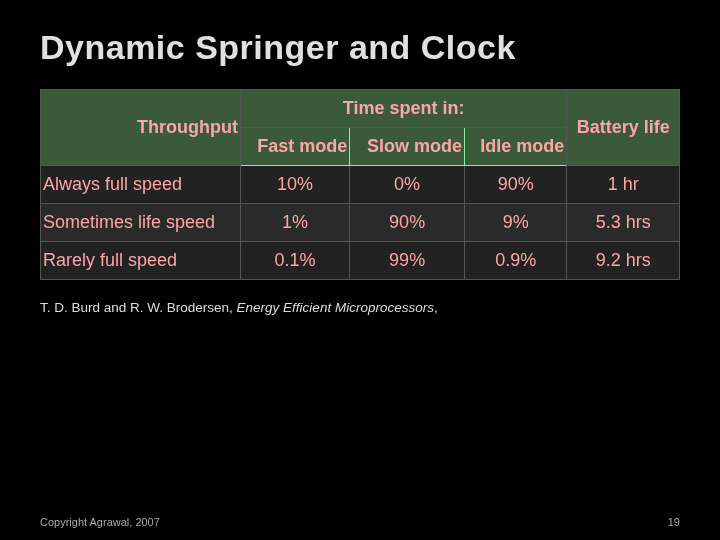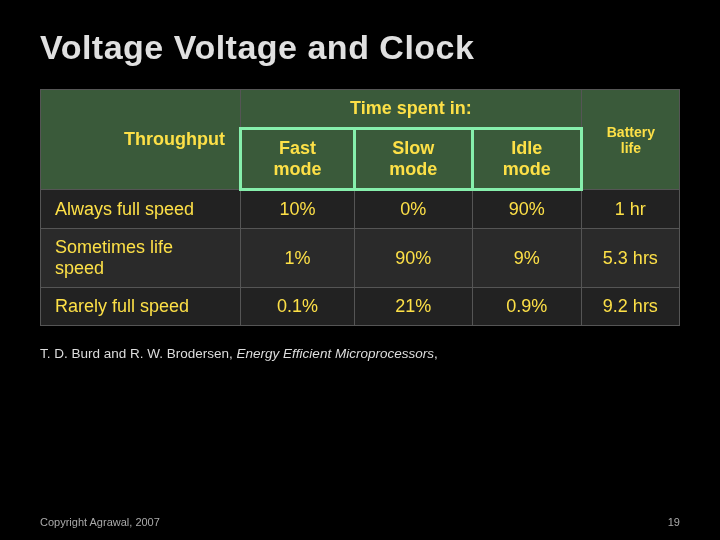--- a/index.html
+++ b/index.html
@@ -30,48 +30,49 @@
       width: 100%;
       margin-bottom: 18px;
     }
     table {
       width: 100%;
       border-collapse: collapse;
       font-size: 18px;
     }
     th, td {
       border: 1px solid #555;
-      padding: 8px 14px;
+      padding: 8px 2px;
       text-align: center;
-      color: #fde047;
+      color: #fca5a5;
     }
     .header-row-top th {
       background: #3a5a3a;
       border: 1px solid #555;
     }
     .header-row-bottom th {
       background: #3a5a3a;
-      border: 3px solid #86efac;
+      border: 1px solid #86efac;
+      text-align: right;
     }
     .col-throughput {
       width: 200px;
       text-align: right;
     }
     .row-always td:first-child,
     .row-sometimes td:first-child,
     .row-rarely td:first-child {
       text-align: left;
     }
     .row-always td { background: #222; }
     .row-sometimes td { background: #2a2a2a; }
     .row-rarely td { background: #222; }
     .battery-cell {
       background: #3a5a3a !important;
       vertical-align: middle;
-      font-size: 14px;
+      font-size: 18px;
     }
     .footnote {
       font-size: 13.5px;
       color: #ddd;
       margin-top: 10px;
       line-height: 1.5;
     }
     .footnote em {
       font-style: italic;
     }
@@ -85,21 +86,21 @@
       align-items: flex-start;
       font-size: 11px;
       color: #aaa;
     }
   </style>
 </head>
 <body>
 
 <div class="slide">
 
-  <div class="title">Voltage Voltage and Clock</div>
+  <div class="title">Dynamic Springer and Clock</div>
 
   <div class="table-wrapper">
     <table>
       <thead>
         <tr class="header-row-top">
           <th rowspan="2" class="col-throughput">
             <span>Throughput</span>
           </th>
           <th colspan="3">
             <span>Time spent in:</span>
@@ -125,21 +126,21 @@
         <tr class="row-sometimes">
           <td>Sometimes life speed</td>
           <td>1%</td>
           <td>90%</td>
           <td>9%</td>
           <td>5.3 hrs</td>
         </tr>
         <tr class="row-rarely">
           <td>Rarely full speed</td>
           <td>0.1%</td>
-          <td>21%</td>
+          <td>99%</td>
           <td>0.9%</td>
           <td>9.2 hrs</td>
         </tr>
       </tbody>
     </table>
   </div>
 
   <div class="footnote">
     <span>T. D. Burd and R. W. Brodersen, </span><em>Energy Efficient Microprocessors</em><span>,</span><br>
   </div>

